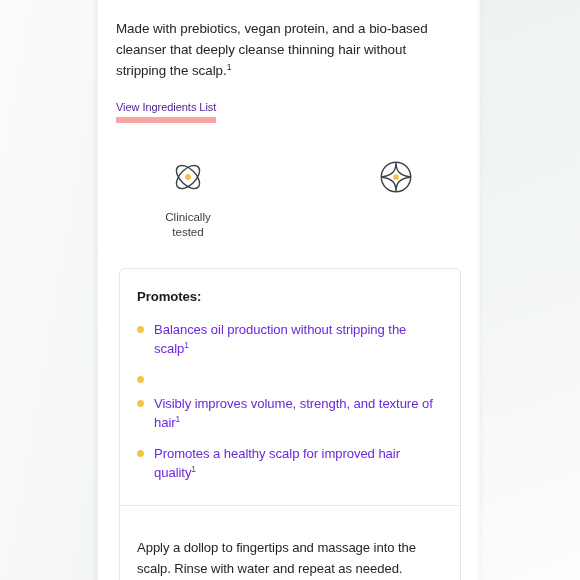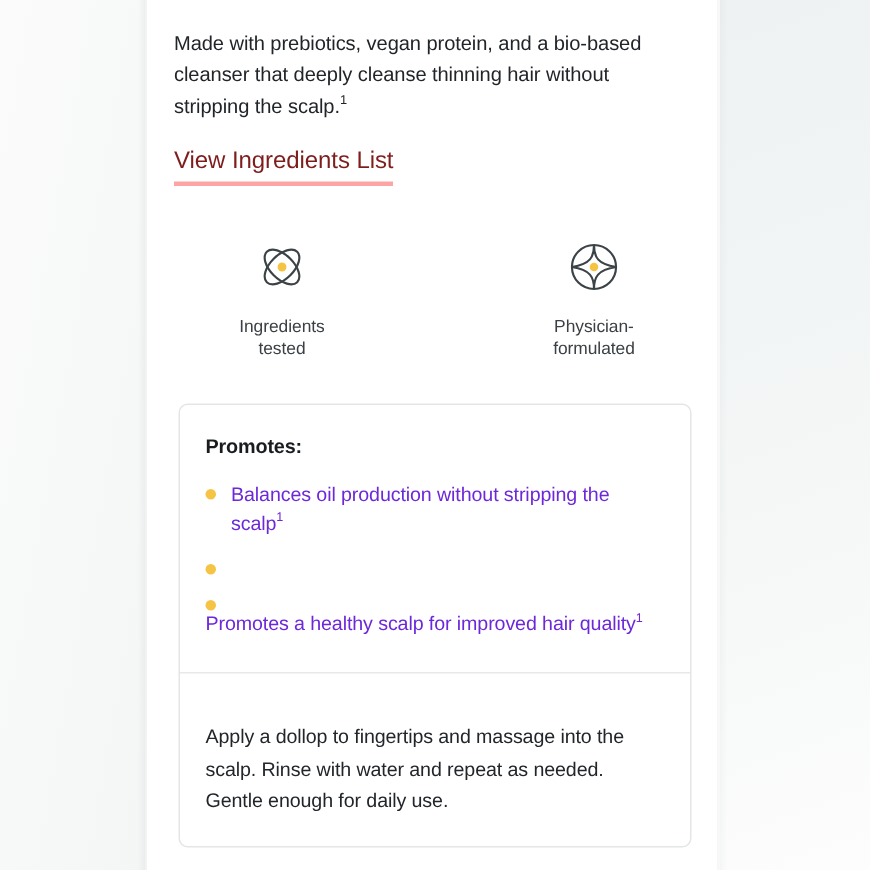--- a/index.html
+++ b/index.html
@@ -75,25 +75,25 @@
     vertical-align: super;
     line-height: 0;
   }
 
   
   .link-row {
     padding: 16px 19px 0 19px;
   }
   .ingredients-link {
     display: inline-block;
-    font-size: 16px;
+    font-size: 11px;
     line-height: 1.35;
-    color: #7f1d1d;
+    color: #4c1d95;
     text-decoration: none;
-    border-bottom: 3px solid #fca5a5;
+    border-bottom: 6px solid #fca5a5;
     padding-bottom: 2px;
     cursor: pointer;
     letter-spacing: -0.05px;
   }
 
   
   .badges {
     display: flex;
     justify-content: space-between;
     padding: 33px 38px 0 45px;
@@ -151,21 +151,21 @@
   }
   .benefit-item {
     display: flex;
     align-items: flex-start;
     margin-bottom: 12px;
     font-size: 13.1px;
     line-height: 1.45;
     color: #6d28d9;
     letter-spacing: -0.07px;
   }
-  .benefit-item:last-child { margin-bottom: 0; flex-direction: column; }
+  .benefit-item:last-child { margin-bottom: 0; }
   .bullet {
     flex: 0 0 auto;
     width: 7px;
     height: 7px;
     border-radius: 50%;
     background: #f6c githubuk;
     background: #f6c445;
     margin: 5px 10px 0 0;
   }
 
@@ -208,53 +208,55 @@
     <div class="badges">
 
       <div class="badge">
         <svg class="badge-icon" viewBox="0 0 44 44">
           <g fill="none" stroke="#3c4347" stroke-width="1.5">
             <ellipse cx="22" cy="22" rx="8.2" ry="15" transform="rotate(45 22 22)"></ellipse>
             <ellipse cx="22" cy="22" rx="8.2" ry="15" transform="rotate(-45 22 22)"></ellipse>
           </g>
           <circle cx="22" cy="22" r="3.1" fill="#f6c445"></circle>
         </svg>
-        <div class="badge-label">Ingredients
+        <div class="badge-label">Clinically
 tested</div>
       </div>
 
       <div class="badge">
         <svg class="badge-icon" viewBox="0 0 44 44">
           <g fill="none" stroke="#3c4347" stroke-width="1.5">
             <circle cx="22" cy="22" r="15.4"></circle>
             <path d="M22 6.6 C22 15 24.5 20 37.4 22 C24.5 24 22 29 22 37.4 C22 29 19.5 24 6.6 22 C19.5 20 22 15 22 6.6 Z"></path>
           </g>
           <circle cx="22" cy="22" r="3.0" fill="#f6c445"></circle>
         </svg>
-        <div class="badge-label">Physician-
-formulated</div>
       </div>
 
 
     </div>
 
     <div class="info-card">
 
       <div class="card-section benefits-section">
         <h3 class="section-heading">Promotes:</h3>
         <ul class="benefit-list">
           <li class="benefit-item">
             <span class="bullet"></span>
             <span><span>Balances oil production without stripping the scalp</span><sup>1</sup></span>
           </li>
           <li class="benefit-item">
             <span class="bullet"></span>
           </li>
           <li class="benefit-item">
             <span class="bullet"></span>
+            <span><span>Visibly improves volume, strength, and texture of hair</span><sup>1</sup></span>
+          </li>
+          <li class="benefit-item">
+            <span class="bullet"></span>
             <span><span>Promotes a healthy scalp for improved hair quality</span><sup>1</sup></span>
           </li>
         </ul>
       </div>
 
       <div class="card-section usage-section">
         <p class="usage-body">Apply a dollop to fingertips and massage into the scalp. Rinse with water and repeat as needed. Gentle enough for daily use.</p>
       </div>
 
     </div>

